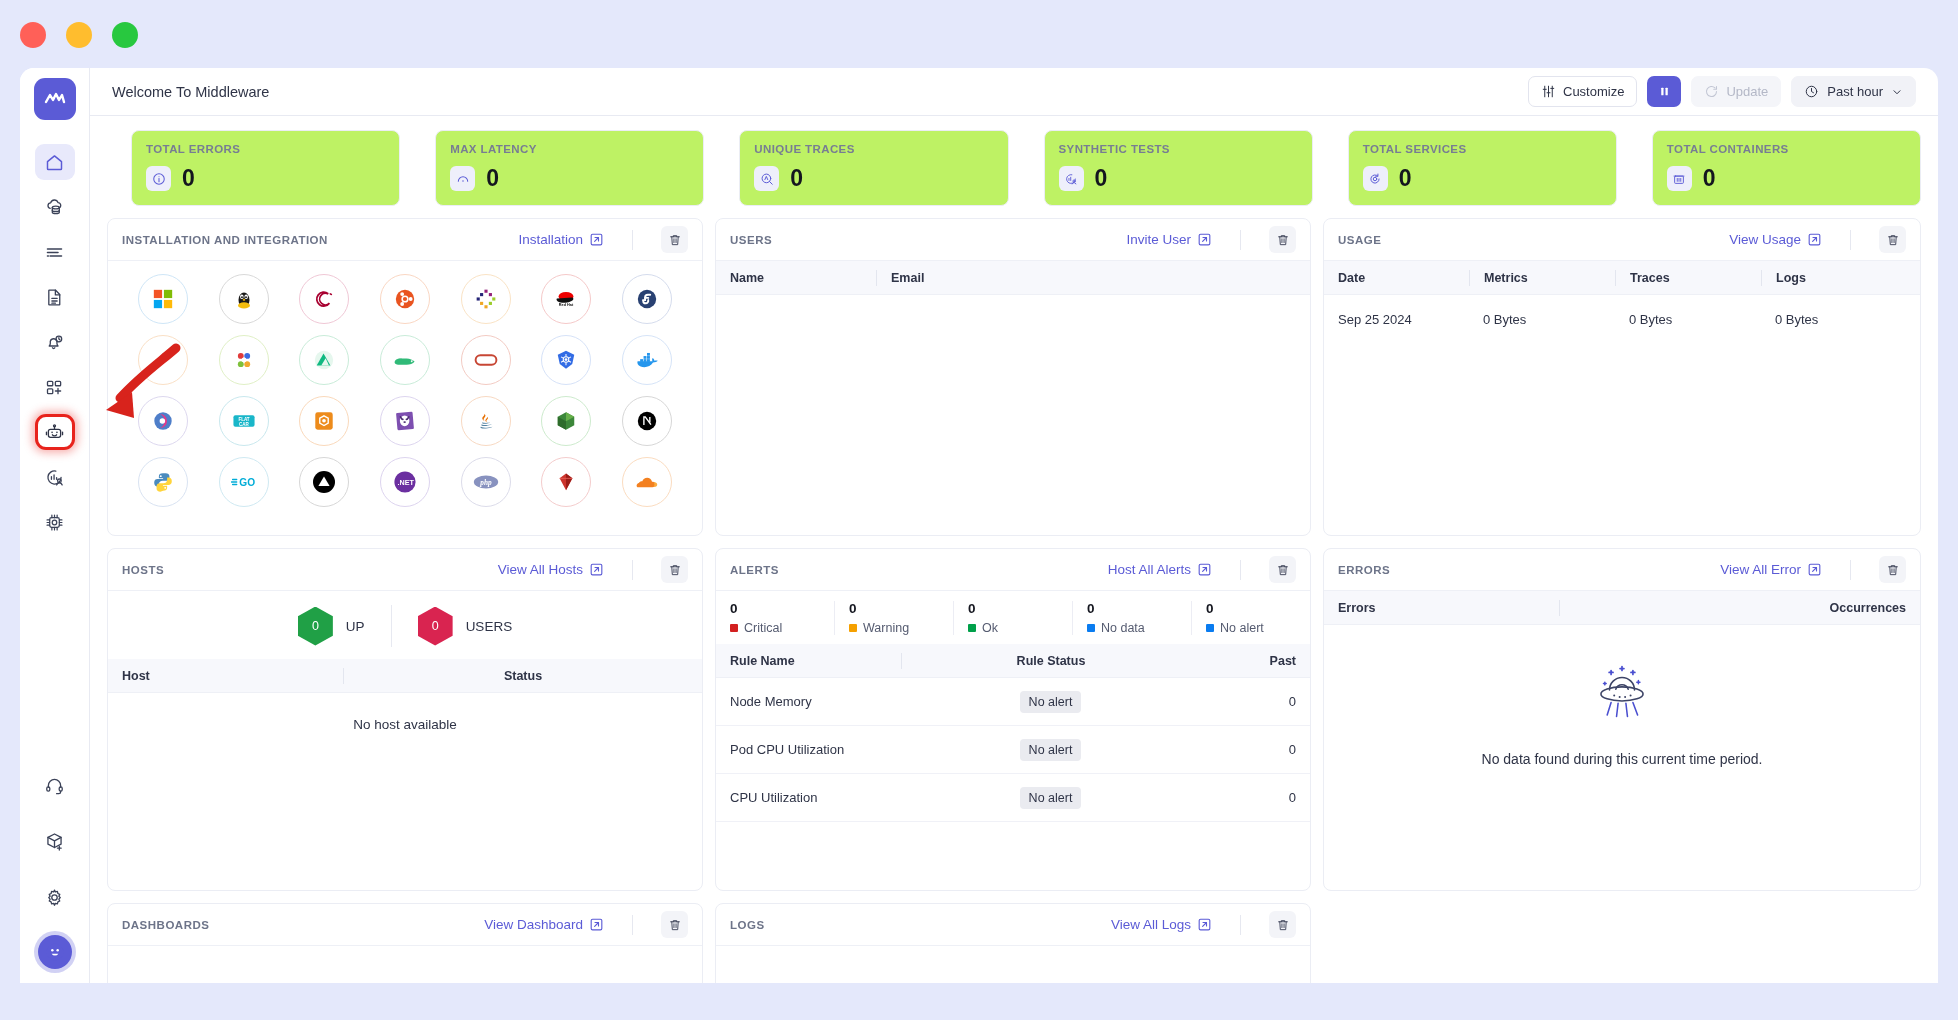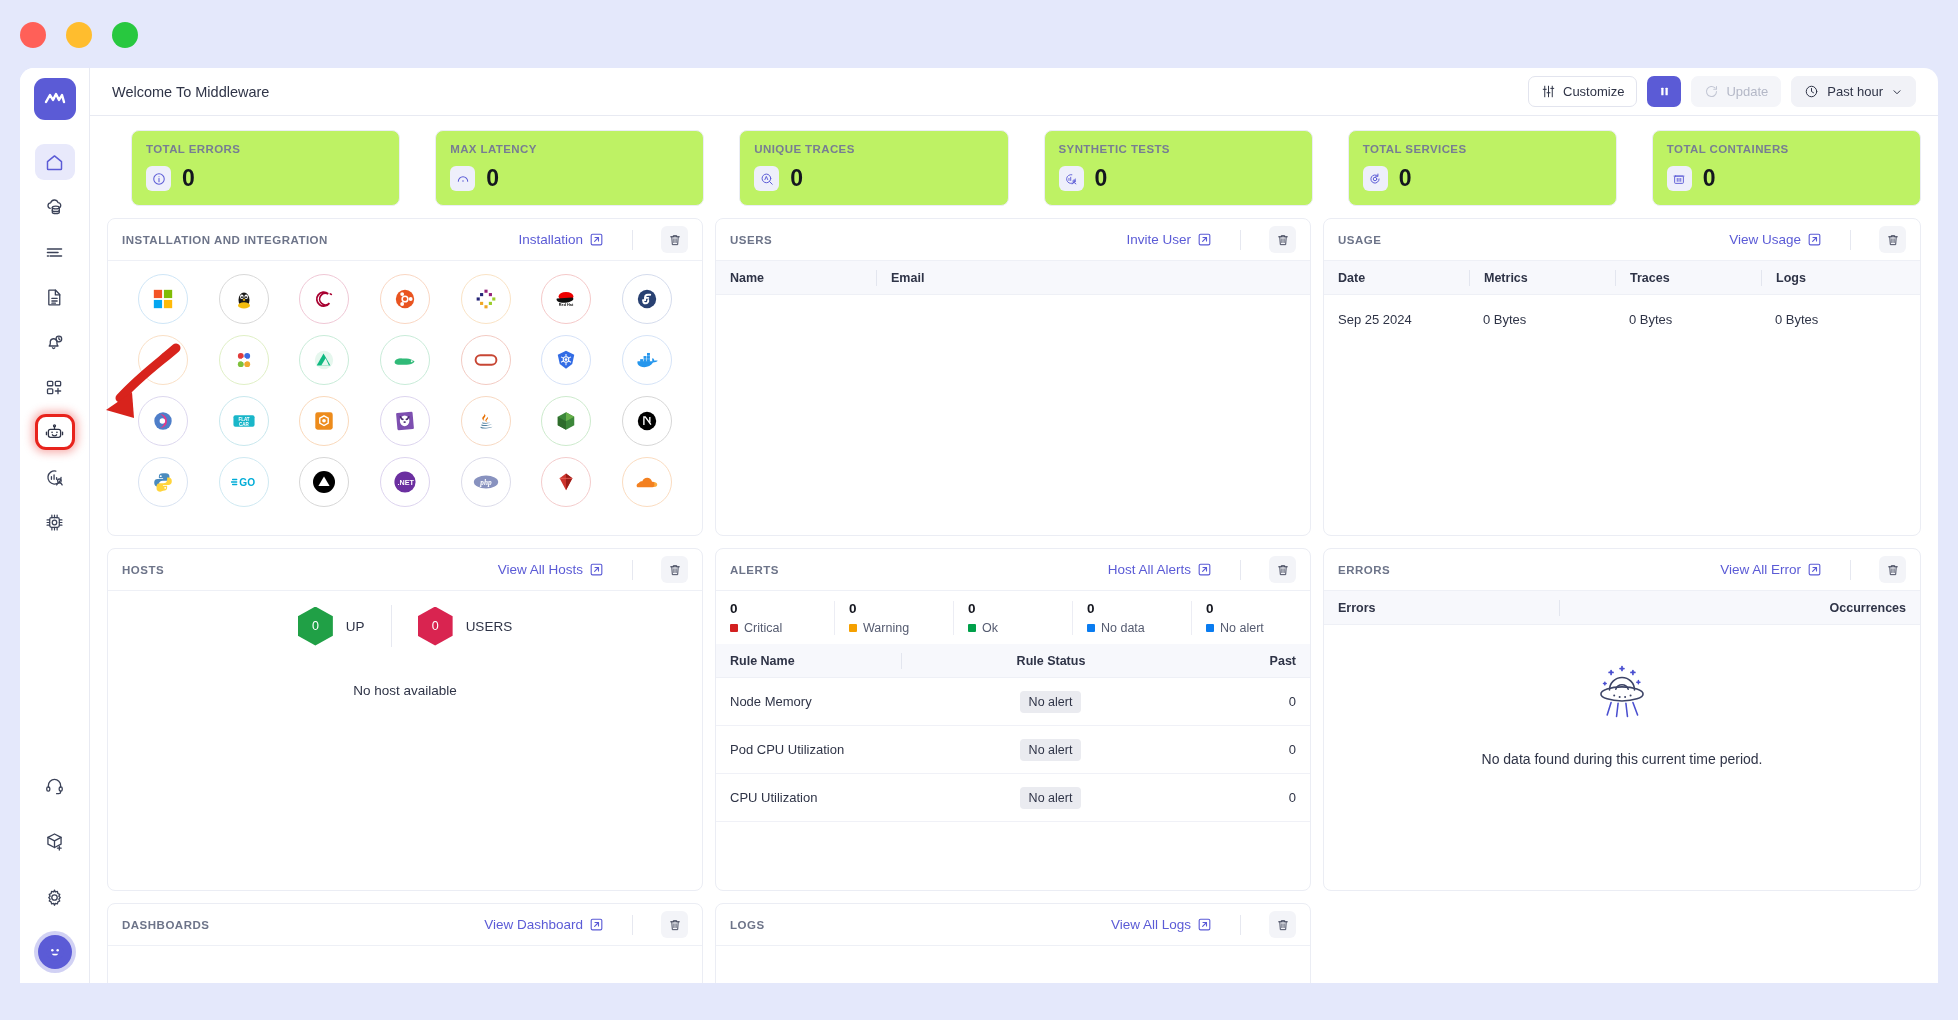--- a/index.html
+++ b/index.html
@@ -767,20 +767,25 @@
             <div class="hosts-stats">
               <div class="hex-wrap">
                 <div class="hex up">0</div>
                 <div class="hex-label">UP</div>
               </div>
               <div class="hex-div"></div>
               <div class="hex-wrap">
                 <div class="hex down">0</div>
                 <div class="hex-label">USERS</div>
               </div>
+            </div>
+            <div class="thead">
+              <div class="th" style="width:235px;">Host</div>
+              <div class="sep"></div>
+              <div class="th" style="flex:1;text-align:center;">Status</div>
             </div>
             <div class="empty-txt">No host available</div>
             <div style="flex:1;"></div>
           </div>
 
           <div class="panel" style="width:596px;">
             <div class="panel-head">
               <div class="panel-title">ALERTS</div>
               <div class="panel-actions">
                 <div class="panel-link">

